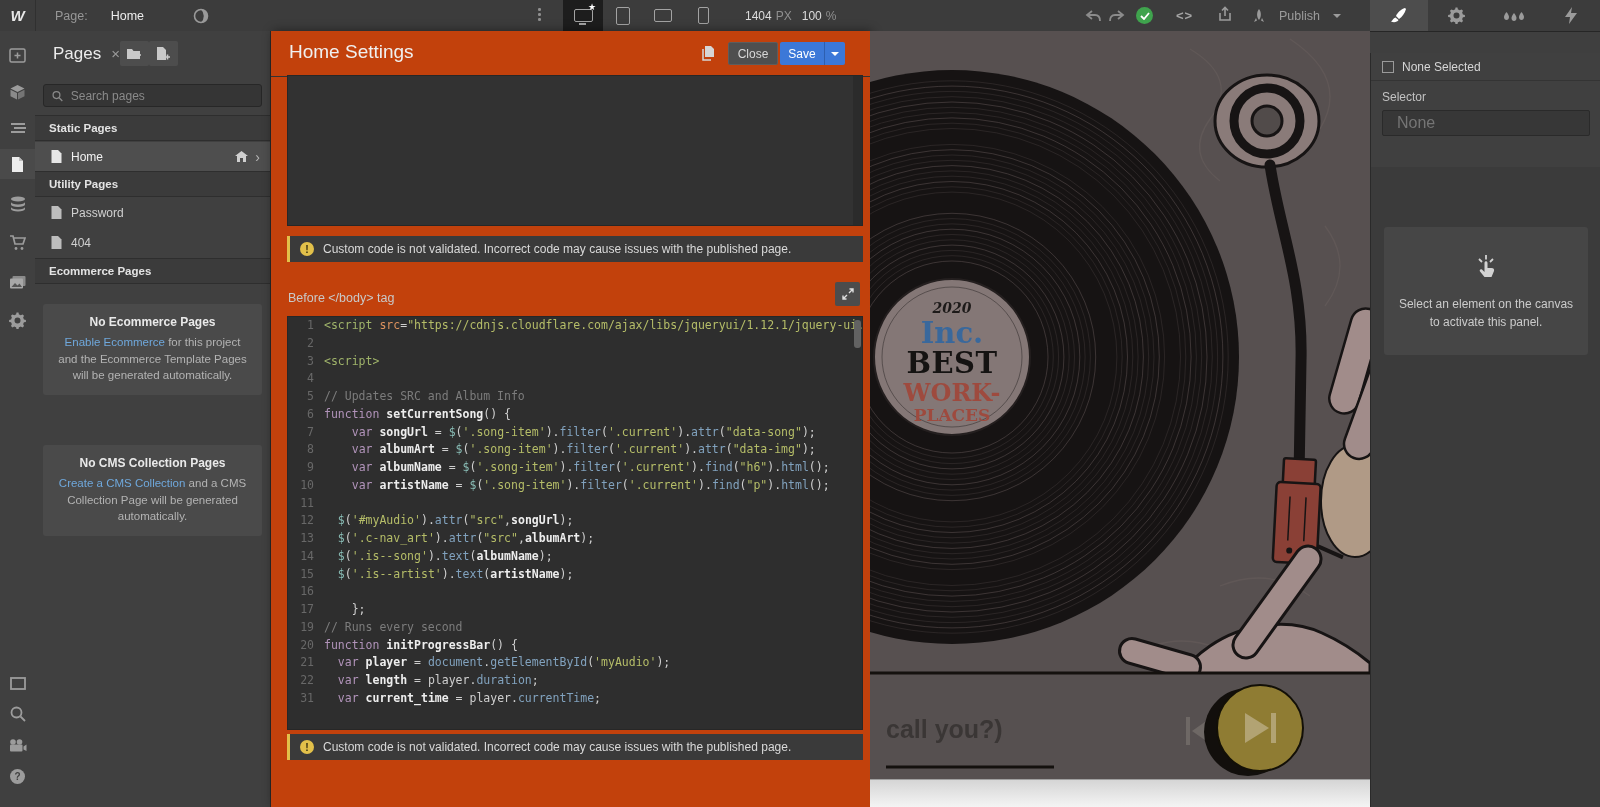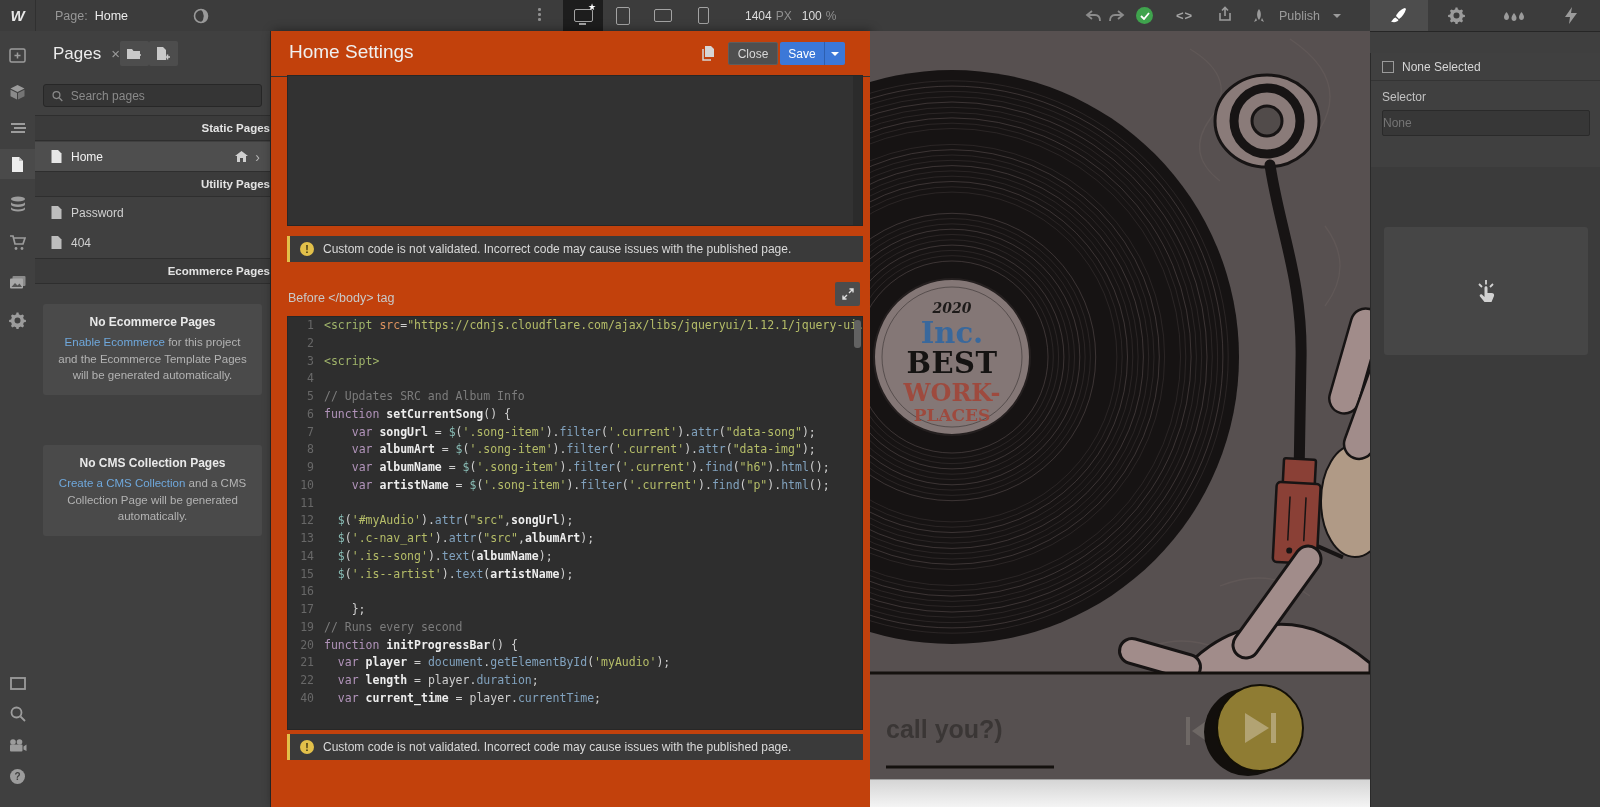--- a/index.html
+++ b/index.html
@@ -4,21 +4,21 @@
 <style>
   html,body{margin:0;padding:0;background:#222;}
   #app{position:relative;width:1600px;height:807px;background:#3f3f3f;
        font-family:"Liberation Sans",sans-serif;overflow:hidden;color:#ddd;
        -webkit-font-smoothing:antialiased;}
   
   #topbar{position:absolute;left:0;top:0;width:1600px;height:31px;background:#3c3c3c;
           border-bottom:1px solid #262626;}
   #logo{position:absolute;left:0;top:0;width:35px;height:31px;display:flex;align-items:center;
         justify-content:center;color:#e8e8e8;font-weight:bold;font-size:15px;border-right:1px solid #303030;font-style:italic;}
-  #page-info{position:absolute;left:55px;top:0;height:31px;display:flex;align-items:center;gap:7px;font-size:12.5px;}
+  #page-info{position:absolute;left:55px;top:0;height:31px;display:flex;align-items:center;gap:23px;font-size:12.5px;}
   #page-info .dim{color:#979797;} #page-info .lit{color:#ececec;}
   #preview-btn{position:absolute;left:188px;top:4px;width:26px;height:23px;display:flex;align-items:center;justify-content:center;}
   #tb-dots{position:absolute;left:538px;top:8px;display:flex;flex-direction:column;gap:2.5px;}
   #tb-dots i{width:2.7px;height:2.7px;border-radius:50%;background:#909090;}
   #device-tabs{position:absolute;left:563px;top:0;height:31px;display:flex;}
   .dev-cell{width:40px;height:31px;display:flex;align-items:center;justify-content:center;position:relative;}
   .dev-cell.active{background:#1d1d1d;}
   .dev-box{border:1.6px solid #a3a3a3;border-radius:2px;}
   .dev-desktop{width:17px;height:11px;position:relative;}
   .dev-desktop:after{content:"";position:absolute;left:4px;bottom:-4px;width:7px;height:2px;background:#a3a3a3;}
@@ -43,21 +43,21 @@
   #pages{position:absolute;left:35px;top:31px;width:235px;height:776px;background:#404040;border-right:1px solid #2a2a2a;}
   #pages-head{position:absolute;left:0;top:0;width:100%;height:45px;display:flex;align-items:center;}
   #pages-title{margin-left:18px;font-size:17px;color:#ececec;}
   #pages-close{margin-left:10px;color:#9a9a9a;font-size:15px;}
   .ph-btn{width:29px;height:25px;background:#4d4d4d;border-radius:2px;display:flex;align-items:center;justify-content:center;}
   #pages-head .ph-btn:nth-of-type(1){position:absolute;right:47px;top:10px;}
   #pages-head .ph-btn:nth-of-type(2){position:absolute;right:10px;top:10px;}
   #search-box{position:absolute;left:8px;top:53px;width:219px;height:23px;background:#353535;border:1px solid #272727;border-radius:3px;display:flex;align-items:center;gap:6px;padding:0 8px;box-sizing:border-box;}
   #search-box input{background:transparent;border:0;outline:0;color:#bdbdbd;font-size:12px;width:100%;font-family:"Liberation Sans",sans-serif;}
   #search-box input::placeholder{color:#8a8a8a;}
-  .sec-head{position:absolute;left:0;width:235px;height:26px;background:#3b3b3b;border-top:1px solid #2e2e2e;border-bottom:1px solid #2e2e2e;display:flex;align-items:center;box-sizing:border-box;justify-content:flex-end;}
+  .sec-head{position:absolute;left:0;width:235px;height:26px;background:#3b3b3b;border-top:1px solid #2e2e2e;border-bottom:1px solid #2e2e2e;display:flex;align-items:center;box-sizing:border-box;}
   .sec-head span{margin-left:14px;font-size:11.5px;font-weight:bold;color:#e3e3e3;}
   .page-row{position:absolute;left:0;width:235px;height:29px;display:flex;align-items:center;font-size:12px;color:#d0d0d0;}
   .page-row .doc{margin-left:16px;margin-right:9px;}
   .page-row.sel{background:#4e4e4e;color:#f2f2f2;}
   .row-right{margin-left:auto;margin-right:10px;display:flex;align-items:center;gap:7px;}
   .chev{color:#b5b5b5;font-size:14px;}
   .empty-card{position:absolute;left:8px;width:219px;background:#4a4a4a;border-radius:3px;text-align:center;box-sizing:border-box;padding:11px 12px;}
   .empty-card h4{margin:0 0 5px 0;font-size:12px;color:#e9e9e9;}
   .empty-card p{margin:0;font-size:11.5px;color:#b3b3b3;line-height:1.45;}
   .empty-card a{color:var(--link);text-decoration:none;}
@@ -88,21 +88,21 @@
   #code-label{position:absolute;left:17px;top:260px;font-size:12.5px;color:#c9c9c9;}
   #expand-btn{position:absolute;right:10px;top:251px;width:25px;height:24px;background:#4c4c4c;border-radius:2px;display:flex;align-items:center;justify-content:center;}
   
   #canvas{position:absolute;left:870px;top:31px;width:500px;height:776px;background:var(--canvas-bg);overflow:hidden;}
   
   #stylep{position:absolute;left:1370px;top:31px;width:230px;height:776px;background:#404040;border-left:1px solid #2a2a2a;box-sizing:border-box;margin-top:22px;}
   #none-row{position:absolute;left:0;top:0;width:100%;height:28px;display:flex;align-items:center;gap:8px;padding-left:11px;border-bottom:1px solid #343434;box-sizing:border-box;}
   #none-row .cb{width:10px;height:10px;border:1px solid #9a9a9a;flex:none;}
   #none-row span{font-size:12px;color:#d6d6d6;}
   #sel-label{position:absolute;left:11px;top:37px;font-size:12px;color:#c2c2c2;}
-  #sel-input{position:absolute;left:11px;top:57px;width:208px;height:26px;background:#373737;border:1px solid #2a2a2a;border-radius:2px;color:#868686;font-size:12px;padding-left:0;box-sizing:border-box;font-family:"Liberation Sans",sans-serif;}
+  #sel-input{position:absolute;left:11px;top:57px;width:208px;height:26px;background:#373737;border:1px solid #2a2a2a;border-radius:2px;color:#868686;font-size:16px;padding-left:14px;box-sizing:border-box;font-family:"Liberation Sans",sans-serif;}
   #style-body{position:absolute;left:0;top:114px;width:100%;height:662px;background:#3b3b3b;}
   #hint-card{position:absolute;left:13px;top:60px;width:204px;height:128px;background:#464646;border-radius:3px;display:flex;flex-direction:column;align-items:center;justify-content:center;gap:14px;}
   #hint-card p{margin:0;width:180px;text-align:center;font-size:12px;color:#cbcbcb;line-height:1.5;}
   svg{display:block;}
 </style>
 </head>
 <body>
 
 <div id="app">
 
@@ -405,21 +405,21 @@
           <div class="code-line"><span class="ln">12</span><span><span class="tk-p">  </span><span class="tk-dollar">$</span><span class="tk-p">(</span><span class="tk-s">'#myAudio'</span><span class="tk-p">).</span><span class="tk-f">attr</span><span class="tk-p">(</span><span class="tk-s">"src"</span><span class="tk-p">,</span><span class="tk-d">songUrl</span><span class="tk-p">);</span></span></div>
           <div class="code-line"><span class="ln">13</span><span><span class="tk-p">  </span><span class="tk-dollar">$</span><span class="tk-p">(</span><span class="tk-s">'.c-nav_art'</span><span class="tk-p">).</span><span class="tk-f">attr</span><span class="tk-p">(</span><span class="tk-s">"src"</span><span class="tk-p">,</span><span class="tk-d">albumArt</span><span class="tk-p">);</span></span></div>
           <div class="code-line"><span class="ln">14</span><span><span class="tk-p">  </span><span class="tk-dollar">$</span><span class="tk-p">(</span><span class="tk-s">'.is--song'</span><span class="tk-p">).</span><span class="tk-f">text</span><span class="tk-p">(</span><span class="tk-d">albumName</span><span class="tk-p">);</span></span></div>
           <div class="code-line"><span class="ln">15</span><span><span class="tk-p">  </span><span class="tk-dollar">$</span><span class="tk-p">(</span><span class="tk-s">'.is--artist'</span><span class="tk-p">).</span><span class="tk-f">text</span><span class="tk-p">(</span><span class="tk-d">artistName</span><span class="tk-p">);</span></span></div>
           <div class="code-line"><span class="ln">16</span><span></span></div>
           <div class="code-line"><span class="ln">17</span><span><span class="tk-p">    };</span></span></div>
           <div class="code-line"><span class="ln">19</span><span><span class="tk-c">// Runs every second</span></span></div>
           <div class="code-line"><span class="ln">20</span><span><span class="tk-k">function</span><span class="tk-p"> </span><span class="tk-d">initProgressBar</span><span class="tk-p">() {</span></span></div>
           <div class="code-line"><span class="ln">21</span><span><span class="tk-p">  </span><span class="tk-k">var</span><span class="tk-p"> </span><span class="tk-d">player</span><span class="tk-p"> = </span><span class="tk-f">document</span><span class="tk-p">.</span><span class="tk-f">getElementById</span><span class="tk-p">(</span><span class="tk-s">'myAudio'</span><span class="tk-p">);</span></span></div>
           <div class="code-line"><span class="ln">22</span><span><span class="tk-p">  </span><span class="tk-k">var</span><span class="tk-p"> </span><span class="tk-d">length</span><span class="tk-p"> = </span><span class="tk-p">player.</span><span class="tk-f">duration</span><span class="tk-p">;</span></span></div>
-          <div class="code-line"><span class="ln">40</span><span><span class="tk-p">  </span><span class="tk-k">var</span><span class="tk-p"> </span><span class="tk-d">current_time</span><span class="tk-p"> = </span><span class="tk-p">player.</span><span class="tk-f">currentTime</span><span class="tk-p">;</span></span></div>
+          <div class="code-line"><span class="ln">31</span><span><span class="tk-p">  </span><span class="tk-k">var</span><span class="tk-p"> </span><span class="tk-d">current_time</span><span class="tk-p"> = </span><span class="tk-p">player.</span><span class="tk-f">currentTime</span><span class="tk-p">;</span></span></div>
         </div>
       <div class="sb-thumb"></div>
     </div>
 
     <div class="warnbar" id="warn2">
       <span class="warn-ic">!</span>
       <span class="warn-txt">Custom code is not validated. Incorrect code may cause issues with the published page.</span>
     </div>
   </section>
 
@@ -549,16 +549,17 @@
     <div id="sel-label">Selector</div>
     <input id="sel-input" placeholder="None" style="">
     <div id="style-body">
       <div id="hint-card">
         <svg width="30" height="30" viewBox="0 0 30 30">
           <g stroke="#d2d2d2" stroke-width="1.8" fill="none">
             <path d="M8 8 L11 11 M15 4 L15 8.5 M22 8 L19 11"></path>
           </g>
           <path d="M13.5 12 V21 l-2.5-2.5 c-1.5-1 -3 0.5 -2 2 l4.5 5.5 h7 l2.5-6 c0.5-2 -0.5-3 -2.5-3 h-4 v-5 c0-2.2 -3-2.2 -3 0 Z" fill="#d2d2d2"></path>
         </svg>
+        <p><span>Select an element on the canvas</span><br><span>to activate this panel.</span></p>
       </div>
     </div>
   </aside>
 </div>
 
 </body></html>

